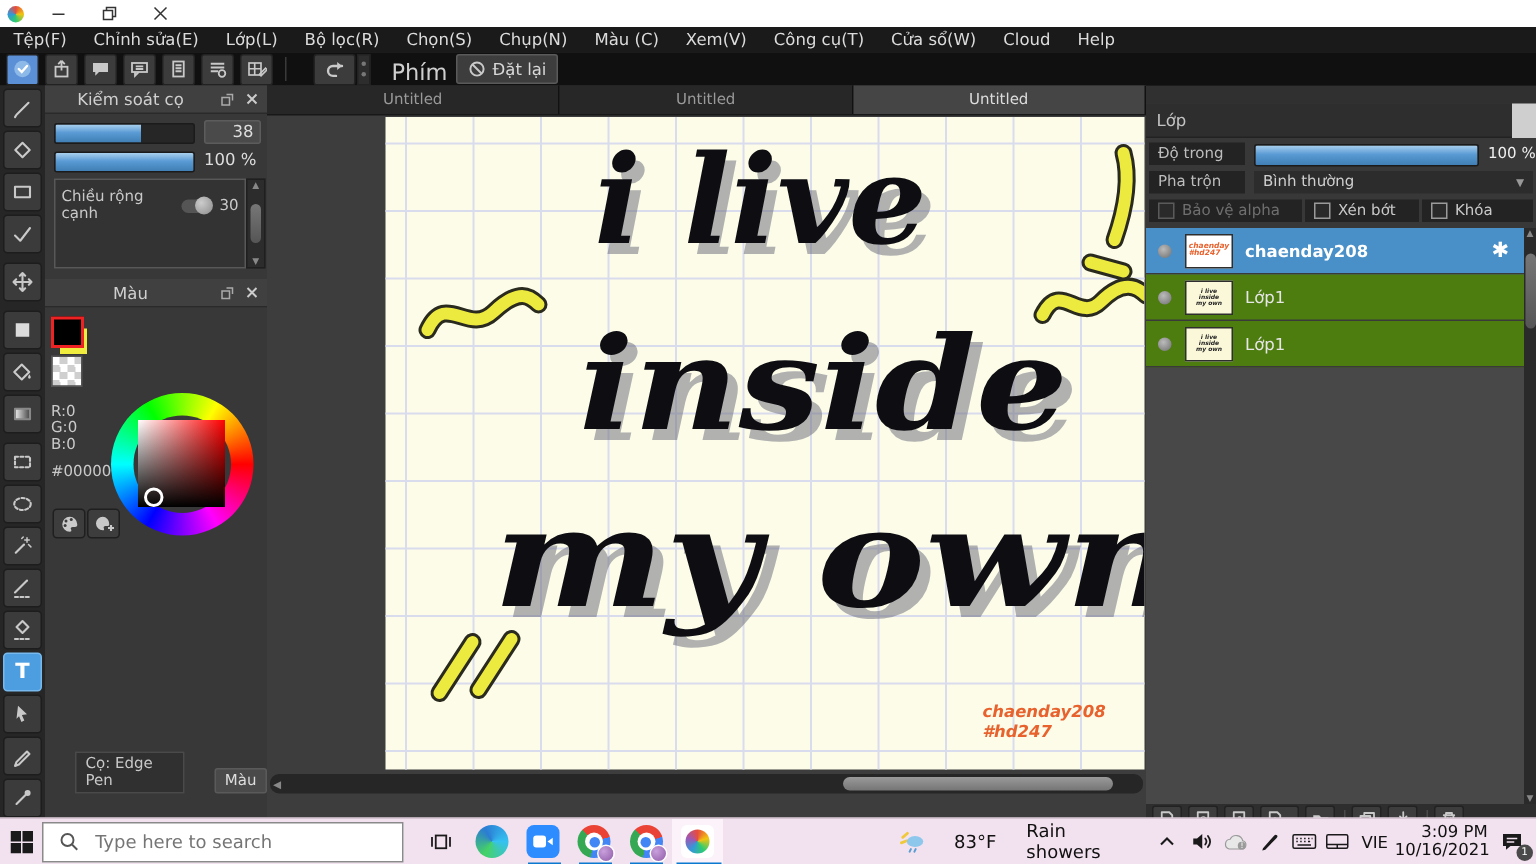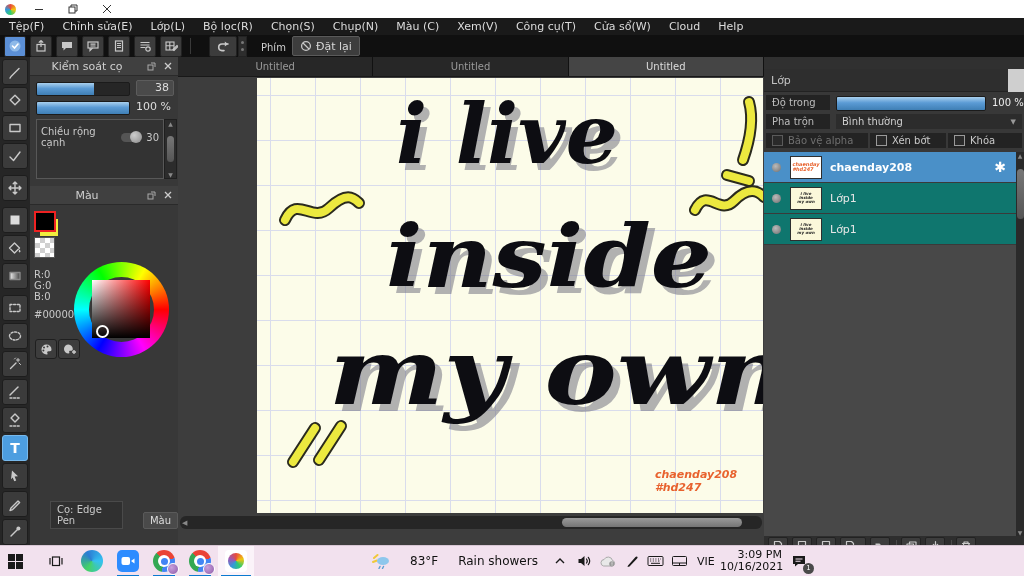--- a/index.html
+++ b/index.html
@@ -26,21 +26,21 @@
   #toolbar{left:0;top:35px;width:1024px;height:22px;background:#101010;display:flex;
            align-items:center;border-bottom:1px solid #000}
   .tbicon{width:20px;height:19px;background:#3c3c3c;border:1px solid #222;border-radius:2px;
           margin-left:4px;display:flex;align-items:center;justify-content:center}
   .tbicon.blue{background:#5b8fd6}
   .tbsep{width:1px;height:16px;background:#3a3a3a;margin:0 8px}
   #undo-wrap{display:flex;align-items:center;margin-left:10px}
   #stepper{width:7px;height:19px;background:#2d2d2d;border:1px solid #222;margin-left:1px;
            display:flex;flex-direction:column;align-items:center;justify-content:space-evenly}
   #stepper i{width:3px;height:3px;background:#777;border-radius:50%}
-  #phim-label{color:#cfcfcf;font-size:10px;margin:3px 6px 0 14px}
+  #phim-label{color:#cfcfcf;font-size:15px;margin:3px 6px 0 14px}
   #reset-btn{height:18px;background:#3d3d3d;border:1px solid #5a5a5a;border-radius:2px;color:#d8d8d8;
              font-size:11px;display:flex;align-items:center;padding:0 7px;gap:4px}
 
   
   #main{left:0;top:57px;width:1024px;height:488px;background:#303030}
 
   
   #toolcol{left:0;top:0;width:30px;height:488px;background:#262626}
   .tool{width:24px;height:24px;margin:2px auto 0;background:#3b3b3b;border:1px solid #1d1d1d;
         border-radius:3px;display:flex;align-items:center;justify-content:center;color:#c9c9c9}
@@ -119,21 +119,21 @@
   .lblbox{background:#232323;color:#bdbdbd;font-size:10px;display:flex;align-items:center;
           padding-left:6px;box-sizing:border-box}
   #blendsel{background:#2c2c2c;color:#cfcfcf;font-size:10px;display:flex;align-items:center;
             padding:0 6px;box-sizing:border-box;justify-content:space-between}
   .chkcell{background:#232323;color:#c9c9c9;font-size:10px;display:flex;align-items:center;gap:5px;
            padding-left:6px;box-sizing:border-box}
   .chkcell.dim{color:#6f6f6f}
   .cbox{width:9px;height:9px;border:1px solid #9a9a9a;background:#2a2a2a}
   #layerlist{left:0;top:83px;width:252px;height:384px;background:#484848}
   .lrow{height:30px;border-bottom:1px solid #3a3a3a;display:flex;align-items:center;
-        color:#e6e6e6;font-size:11px;background:#0f766e}
+        color:#e6e6e6;font-size:11px;background:#4d7c0f}
   .lrow.sel{background:#4a90c8;color:#fff;font-weight:bold}
   .eyedot{width:9px;height:9px;border-radius:50%;margin:0 9px 0 8px;
           background:radial-gradient(circle at 40% 35%,#bbb,#6e6e6e)}
   .lthumb{width:30px;height:21px;margin-right:8px;border:1px solid #2e2e2e;overflow:hidden;
           display:flex;align-items:center;justify-content:center}
   .lthumb.white{background:#fff}
   .lthumb.cream{background:#fbf8da}
   .minisig{color:#e8622e;font-size:5px;font-weight:bold;line-height:5px;font-style:italic}
   .minitxt{color:#222;font-size:4px;line-height:4px;font-style:italic;font-weight:bold;text-align:center}
   .gear{margin-left:auto;margin-right:10px;color:#fff;font-size:14px}
@@ -634,20 +634,27 @@
 
 <div id="taskbar" class="abs">
   <span id="startbtn">
     <svg width="15" height="15" viewBox="0 0 15 15">
         <rect x="0" y="0" width="7" height="7" fill="#1a1a1a"></rect>
         <rect x="8" y="0" width="7" height="7" fill="#1a1a1a"></rect>
         <rect x="0" y="8" width="7" height="7" fill="#1a1a1a"></rect>
         <rect x="8" y="8" width="7" height="7" fill="#1a1a1a"></rect>
       </svg>
   </span>
+  <div id="searchbox">
+    <svg width="14" height="14" viewBox="0 0 14 14" style="margin:0 8px 0 10px">
+        <circle cx="6" cy="6" r="4" fill="none" stroke="#555" stroke-width="1.3"></circle>
+        <path d="M9 9 L12.5 12.5" stroke="#555" stroke-width="1.3"></path>
+      </svg>
+    <input type="text" placeholder="Type here to search" style="">
+  </div>
   <span class="tk" style="margin-left:8px">
     <svg width="16" height="16" viewBox="0 0 16 16" fill="none" stroke="#1a1a1a" stroke-width="1.2">
         <rect x="4.5" y="4" width="7" height="8.5"></rect>
         <path d="M2 5 v6.5 M14 5 v6.5"></path>
       </svg>
   </span>
   <span class="tk">
     <span style="width:22px;height:22px;border-radius:50%;background:conic-gradient(from 210deg,#45d265,#2b7cd3,#35c1f1,#45d265)"></span>
   </span>
   <span class="tk">

